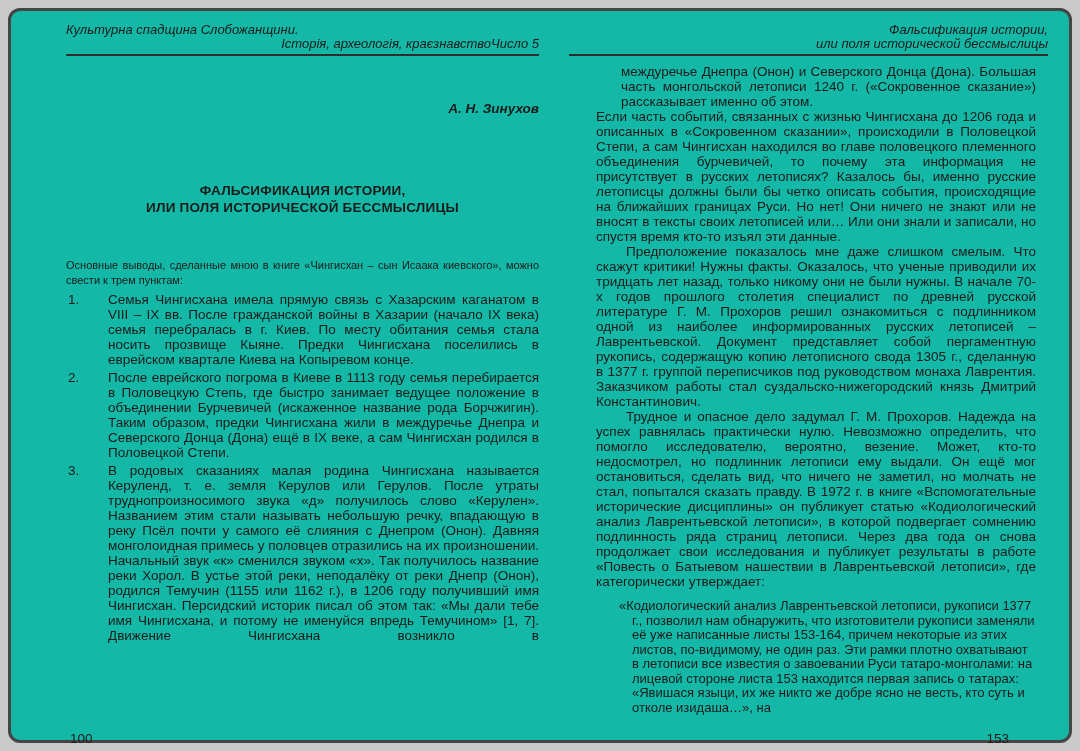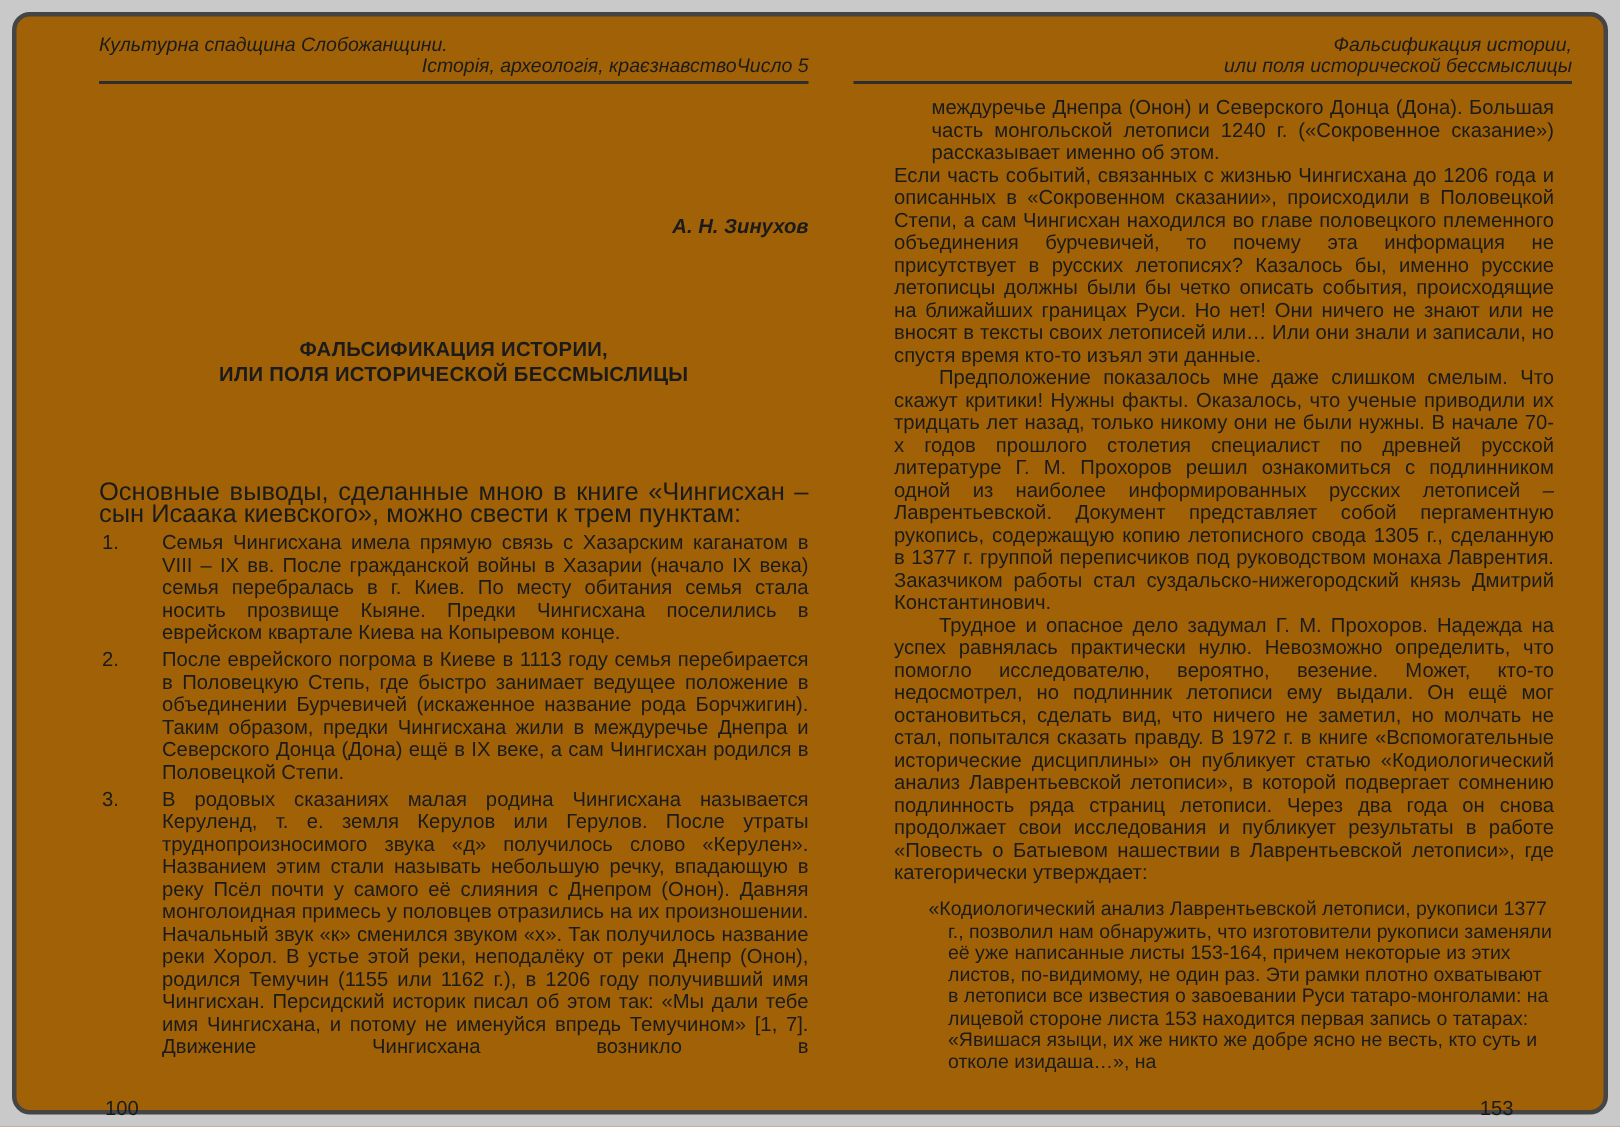--- a/index.html
+++ b/index.html
@@ -9,21 +9,21 @@
     height: 751px;
     background: #c9c9c9;
     font-family: "Liberation Sans", sans-serif;
     color: #1b1b1b;
     overflow: hidden;
   }
   .scan-card {
     position: absolute;
     left: 8px; top: 8px;
     width: 1058px; height: 729px;
-    background: #a16207;
+    background: #14b8a6;
     border: 3px solid #454545;
     border-radius: 12px;
   }
   .page {
     position: absolute;
     top: 12px;
     height: 727px;
   }
   .page-left  { left: 55px;  width: 473px; }
   .page-right { left: 558px; width: 479px; }
@@ -35,38 +35,38 @@
     padding-bottom: 3px;
     border-bottom: 2px solid #2e2e2e;
   }
   .running-header .row {
     display: flex;
     justify-content: flex-end;
   }
   .running-header.right-align { text-align: right; }
 
   .author {
-    margin-top: 87px;
+    margin-top: 45px;
     text-align: right;
     font-style: italic;
     font-weight: bold;
     font-size: 13.5px;
     line-height: 15px;
   }
   .article-title {
     margin-top: 66px;
     text-align: center;
     font-weight: bold;
     font-size: 13.5px;
     line-height: 17px;
     letter-spacing: 0.2px;
   }
   .intro {
-    margin-top: 62px;
-    font-size: 17px;
+    margin-top: 42px;
+    font-size: 11px;
     line-height: 15px;
     text-align: justify;
   }
   .num-list { margin-top: 4px; }
   .num-item {
     position: relative;
     padding-left: 42px;
     margin-top: 3px;
     font-size: 13.5px;
     line-height: 15px;

